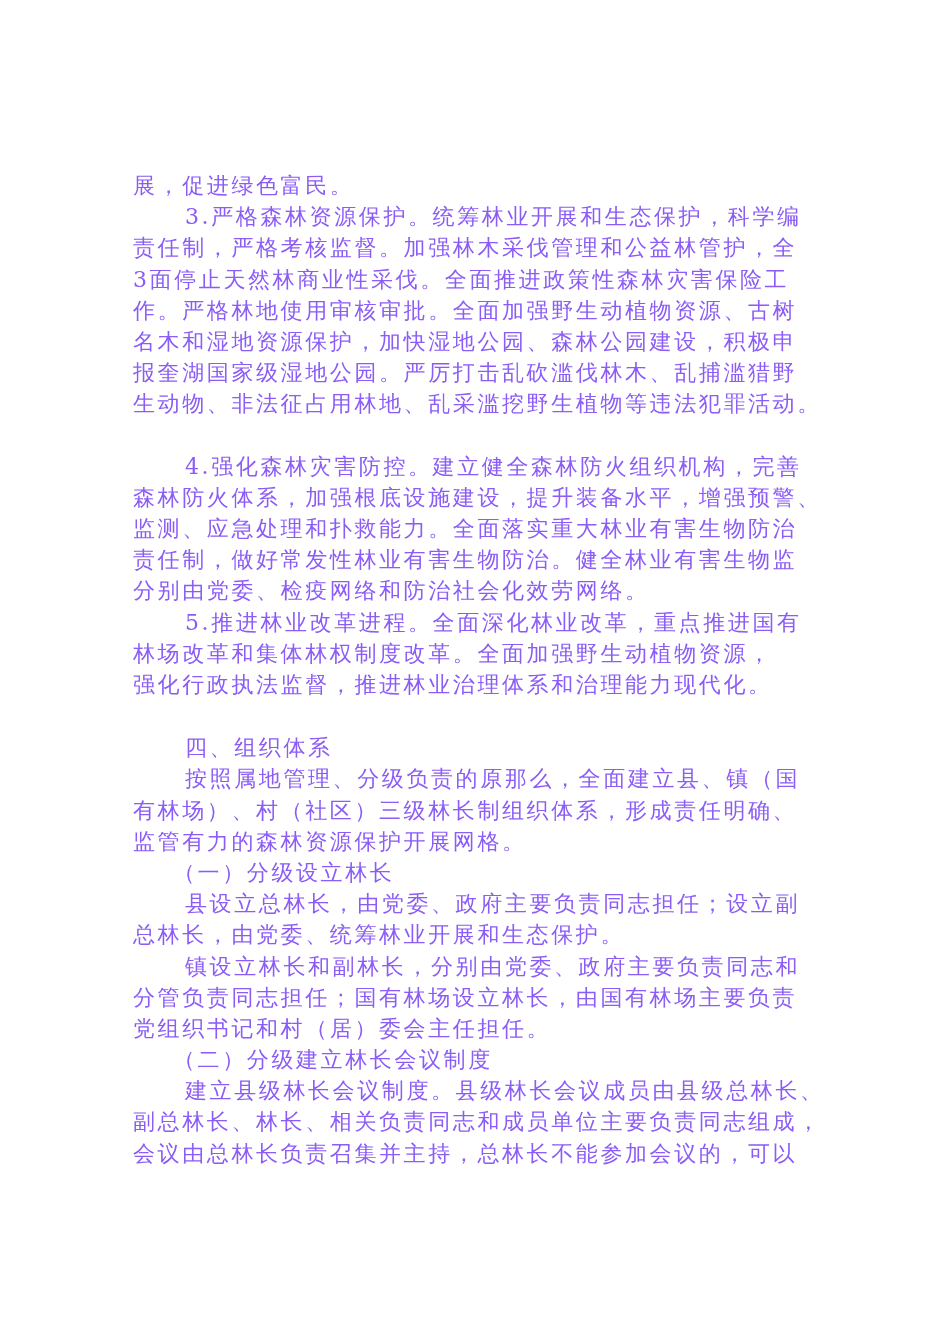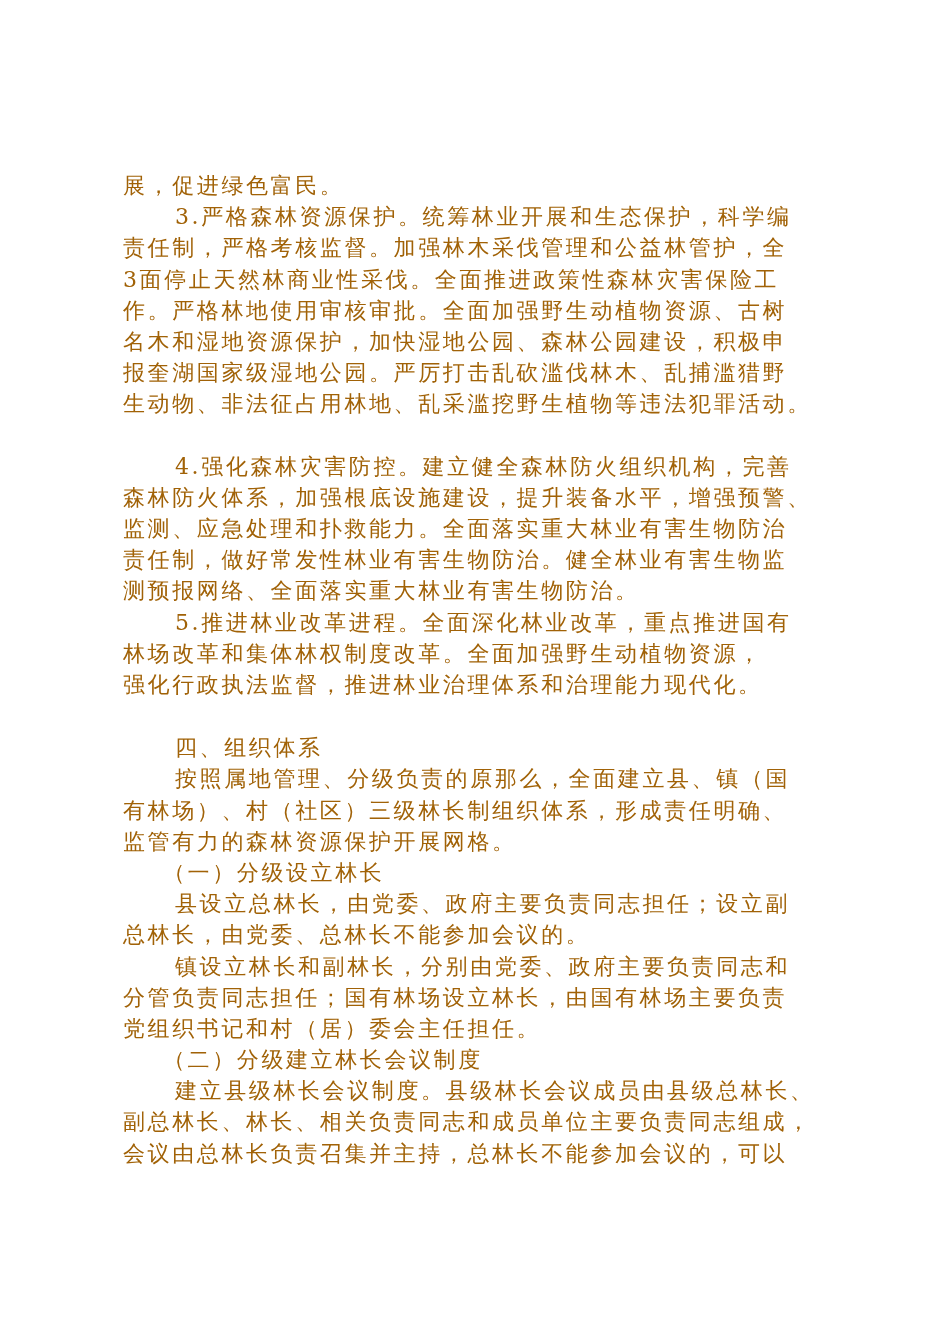--- a/index.html
+++ b/index.html
@@ -1,24 +1,24 @@
 <!DOCTYPE html>
 <html><head>
   <meta charset="utf-8">
   <style>
     html, body { margin: 0; padding: 0; background: #ffffff; }
     body { width: 950px; height: 1344px; position: relative; overflow: hidden; }
     .page {
       position: absolute;
-      left: 123px;
+      left: 133px;
       top: 170px;
       width: 700px;
       font-family: "DejaVu Serif", "Liberation Serif", serif;
       font-size: 22px;
-      color: #a16207;
+      color: #8b5cf6;
       letter-spacing: 2.6px;
       line-height: 31.2px;
     }
     .line { white-space: nowrap; height: 31.2px; }
     .indent { padding-left: 52px; }
     .indent-h { padding-left: 52px; margin-top: 32px; }
     .sub { padding-left: 40px; }
     .gap { height: 31.2px; }
   </style>
 </head>
@@ -31,31 +31,31 @@
   <div class="line">3面停止天然林商业性采伐。全面推进政策性森林灾害保险工</div>
   <div class="line">作。严格林地使用审核审批。全面加强野生动植物资源、古树</div>
   <div class="line">名木和湿地资源保护，加快湿地公园、森林公园建设，积极申</div>
   <div class="line">报奎湖国家级湿地公园。严厉打击乱砍滥伐林木、乱捕滥猎野</div>
   <div class="line">生动物、非法征占用林地、乱采滥挖野生植物等违法犯罪活动。</div>
   <div class="gap"></div>
   <div class="line indent">4.强化森林灾害防控。建立健全森林防火组织机构，完善</div>
   <div class="line">森林防火体系，加强根底设施建设，提升装备水平，增强预警、</div>
   <div class="line">监测、应急处理和扑救能力。全面落实重大林业有害生物防治</div>
   <div class="line">责任制，做好常发性林业有害生物防治。健全林业有害生物监</div>
-  <div class="line">测预报网络、全面落实重大林业有害生物防治。</div>
+  <div class="line">分别由党委、检疫网络和防治社会化效劳网络。</div>
   <div class="line indent">5.推进林业改革进程。全面深化林业改革，重点推进国有</div>
   <div class="line">林场改革和集体林权制度改革。全面加强野生动植物资源，</div>
   <div class="line">强化行政执法监督，推进林业治理体系和治理能力现代化。</div>
   <div class="line indent-h">四、组织体系</div>
   <div class="line indent">按照属地管理、分级负责的原那么，全面建立县、镇（国</div>
   <div class="line">有林场）、村（社区）三级林长制组织体系，形成责任明确、</div>
   <div class="line">监管有力的森林资源保护开展网格。</div>
   <div class="line sub">（一）分级设立林长</div>
   <div class="line indent">县设立总林长，由党委、政府主要负责同志担任；设立副</div>
-  <div class="line">总林长，由党委、总林长不能参加会议的。</div>
+  <div class="line">总林长，由党委、统筹林业开展和生态保护。</div>
   <div class="line indent">镇设立林长和副林长，分别由党委、政府主要负责同志和</div>
   <div class="line">分管负责同志担任；国有林场设立林长，由国有林场主要负责</div>
   <div class="line">党组织书记和村（居）委会主任担任。</div>
   <div class="line sub">（二）分级建立林长会议制度</div>
   <div class="line indent">建立县级林长会议制度。县级林长会议成员由县级总林长、</div>
   <div class="line">副总林长、林长、相关负责同志和成员单位主要负责同志组成，</div>
   <div class="line">会议由总林长负责召集并主持，总林长不能参加会议的，可以</div>
 </div>
 
 </body></html>

